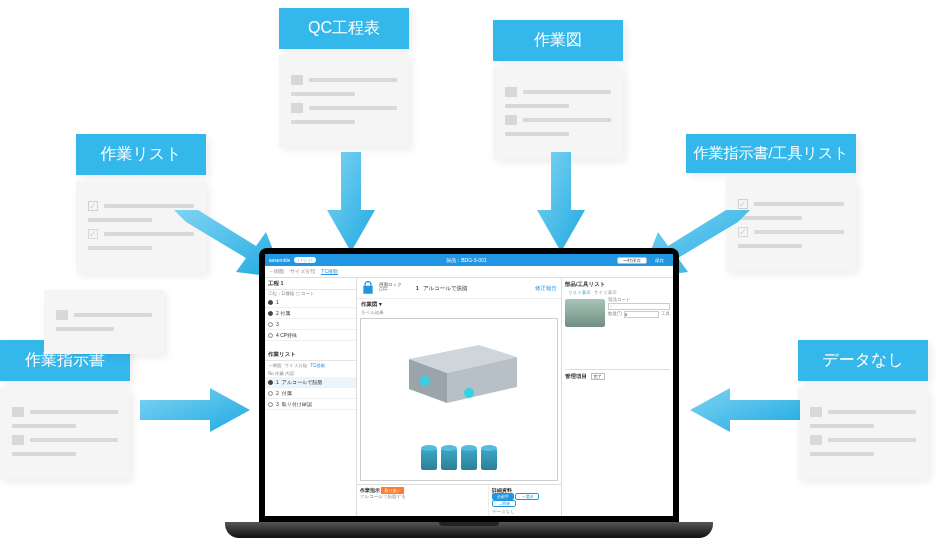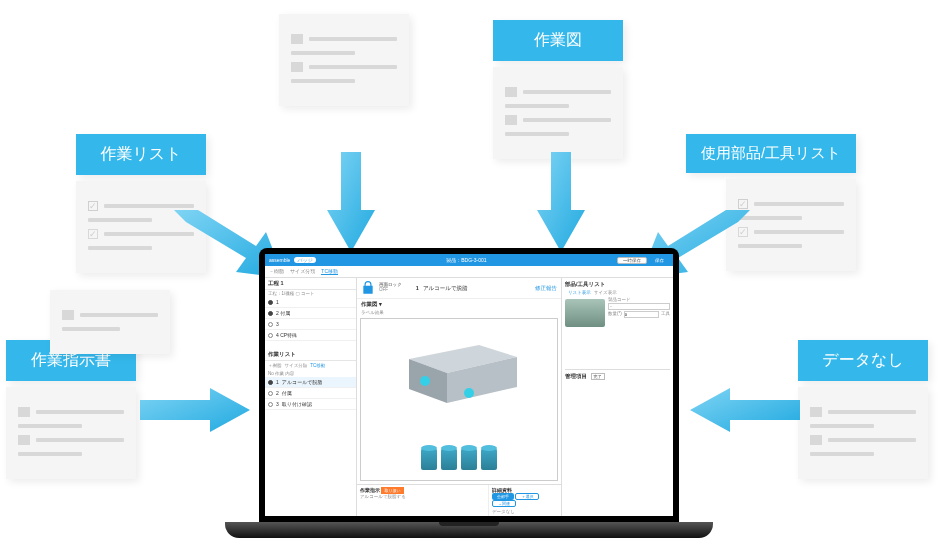--- a/index.html
+++ b/index.html
@@ -77,20 +77,21 @@
 <svg width="0" height="0" style="position:absolute">
   <defs>
     <linearGradient id="arrGrad" x1="0" y1="0" x2="1" y2="1">
       <stop offset="0" stop-color="#7fd4f4"></stop>
       <stop offset="1" stop-color="#20a9e0"></stop>
     </linearGradient>
   </defs>
 </svg>
 
 <div class="card" style="left:279px;top:8px">
+  <div class="label">QC工程表</div>
   <div class="doc">
     <div class="row">
         <div class="block"></div>
         <div class="line" style="flex:1"></div>
       </div>
     <div class="line short"></div>
     <div class="row">
         <div class="block"></div>
         <div class="line" style="flex:1"></div>
       </div>
@@ -124,36 +125,36 @@
     <div class="line short"></div>
     <div class="row">
         <div class="box chk" style="border-color:#d8d8d8"></div>
         <div class="line" style="flex:1"></div>
       </div>
     <div class="line short"></div>
   </div>
 </div>
 
 <div class="card" style="left:686px;top:134px;width:170px">
-  <div class="label wide">使用部品/工具リスト</div>
+  <div class="label wide">作業指示書/工具リスト</div>
   <div class="doc" style="width:130px;margin-left:auto">
     <div class="row">
         <div class="box chk"></div>
         <div class="line" style="flex:1"></div>
       </div>
     <div class="line short"></div>
     <div class="row">
         <div class="box chk" style="border-color:#d8d8d8"></div>
         <div class="line" style="flex:1"></div>
       </div>
     <div class="line short"></div>
   </div>
 </div>
 
-<div class="card" style="left:6px;top:340px">
+<div class="card" style="left:0;top:340px">
   <div class="doc" style="position:absolute;left:44px;top:-56px;width:120px">
     <div class="row">
         <div class="block"></div>
         <div class="line" style="flex:1"></div>
       </div>
     <div class="line short"></div>
   </div>
   <div class="label">作業指示書</div>
   <div class="doc">
     <div class="row">

